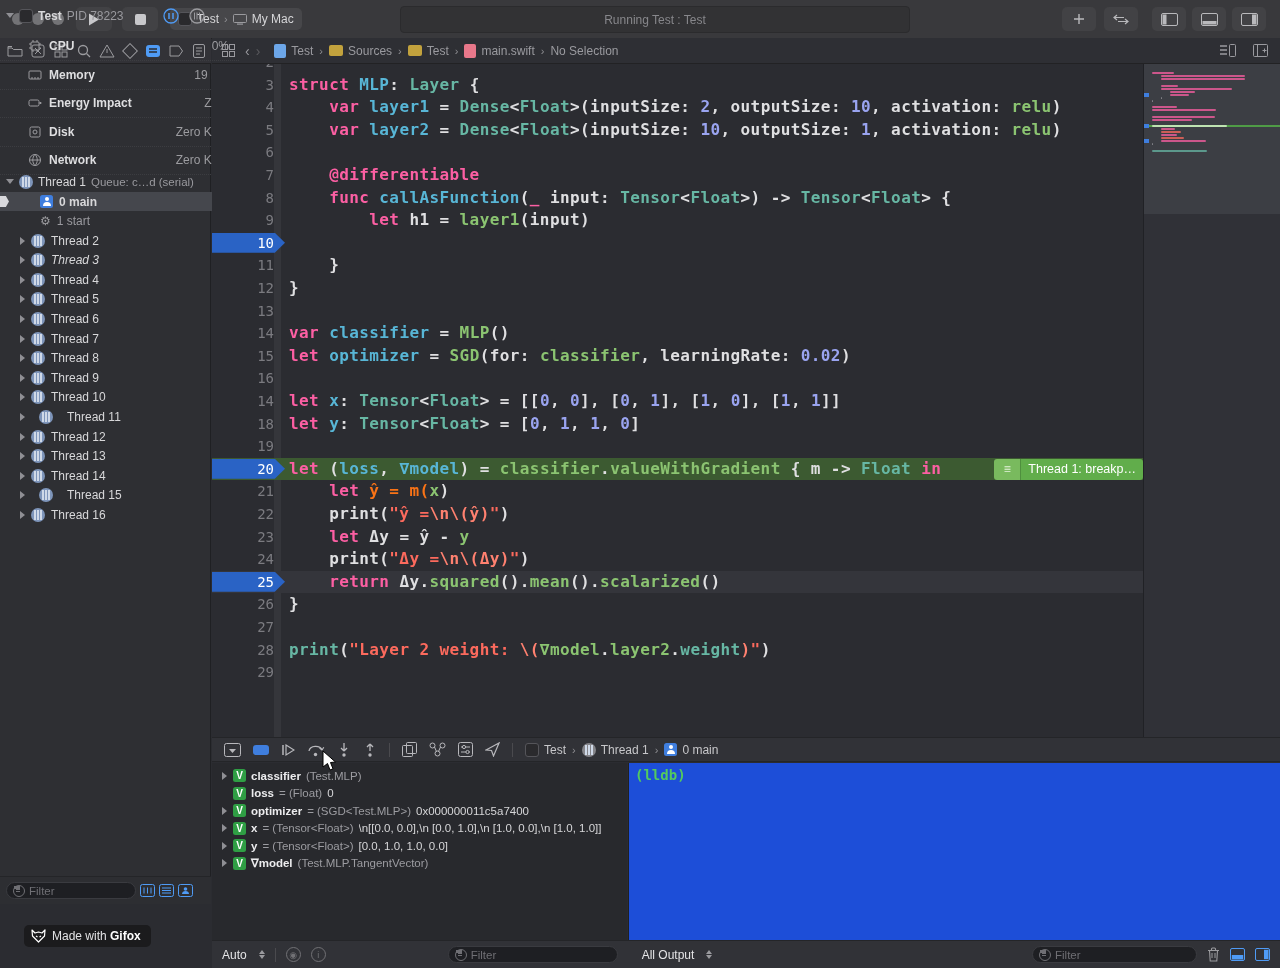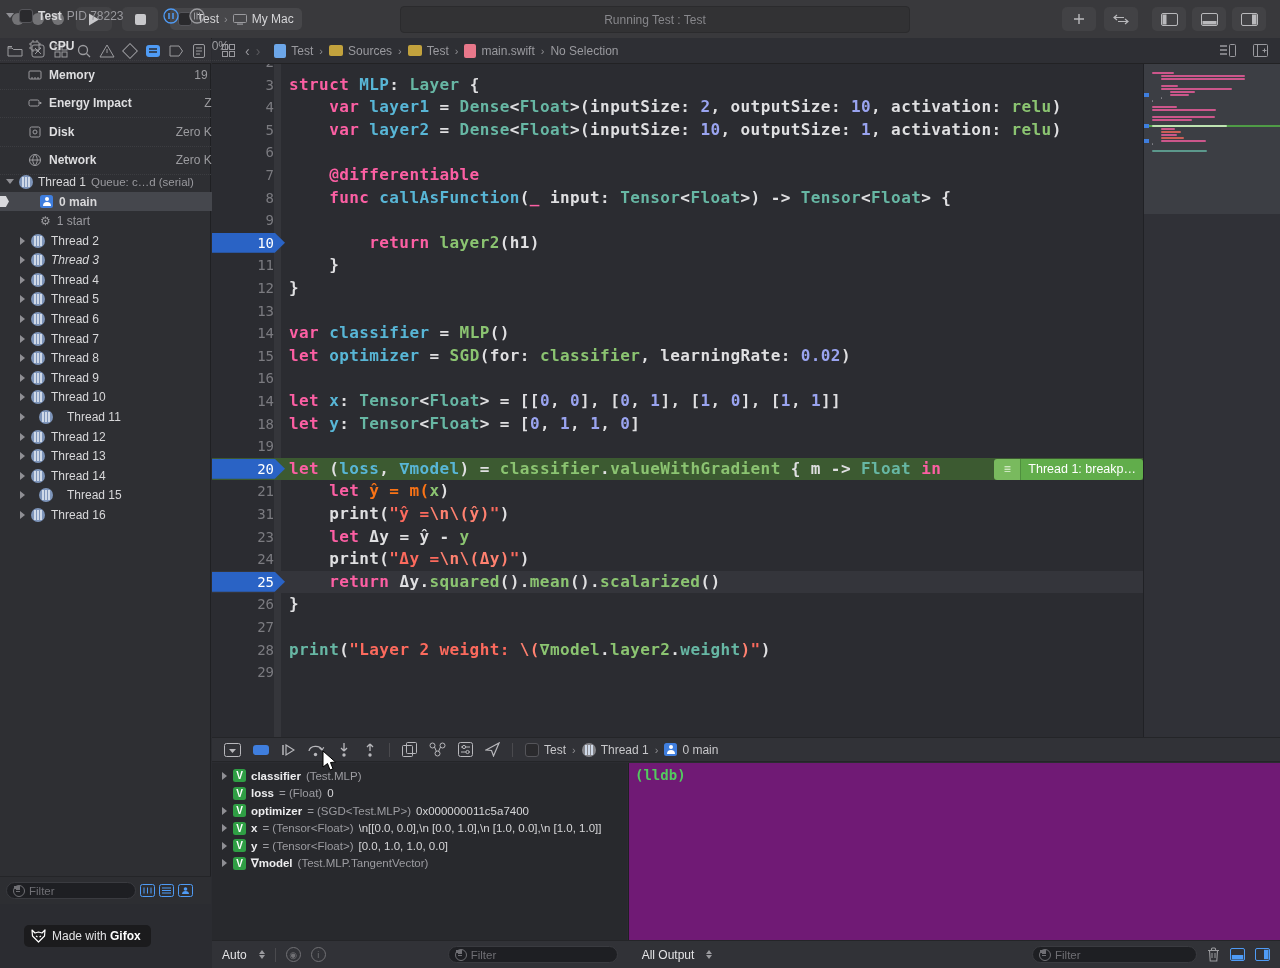--- a/index.html
+++ b/index.html
@@ -57,21 +57,21 @@
   #minimap{left:931px;top:0;width:137px;height:673px;background:#303137;border-left:1px solid #202125;}
   .mmbar{position:absolute;height:2px;border-radius:1px;}
   #mmview{left:0;top:0;width:137px;height:150px;background:rgba(150,155,165,0.12);}
   
   #debugbar{left:212px;top:737px;width:1068px;height:25px;background:#313237;border-top:1px solid #242528;
             border-bottom:1px solid #242528;display:flex;align-items:center;gap:12px;padding-left:12px;box-sizing:border-box;}
   .dsep{width:1px;height:14px;background:#4a4a4e;}
   .dcrumb{display:flex;align-items:center;gap:6px;color:#c7c7ca;font-size:12px;}
   
   #varspane{left:212px;top:763px;width:415px;height:177px;background:#28292d;overflow:hidden;}
-  #consolepane{left:628px;top:763px;width:652px;height:177px;background:#701a75;border-left:1px solid #1f2023;box-sizing:border-box;}
+  #consolepane{left:628px;top:763px;width:652px;height:177px;background:#1d4ed8;border-left:1px solid #1f2023;box-sizing:border-box;}
   .vrow{position:absolute;left:0;width:415px;height:17.5px;display:flex;align-items:center;gap:5px;font-size:11.5px;}
   .vbadge{width:13px;height:13px;background:#2f9e44;border-radius:2.5px;color:#fff;font:bold 10px "Liberation Sans",sans-serif;
           display:flex;align-items:center;justify-content:center;flex:none;}
   .vname{color:#ececee;font-weight:bold;white-space:nowrap;}
   .vtype{color:#9c9ca1;white-space:nowrap;}
   .vval{color:#d6d6d8;white-space:nowrap;overflow:hidden;}
   #prompt{position:absolute;left:6px;top:4px;color:#53c95f;font:bold 14px "DejaVu Sans Mono",monospace;}
   
   .footer{height:28px;background:#313237;border-top:1px solid #242528;box-sizing:border-box;display:flex;align-items:center;}
   #sfooter{left:0;top:940px;width:211px;background:#2d2e32;padding:0 6px;gap:4px;}
@@ -475,25 +475,25 @@
           <div class="code"><span style="color: rgb(223, 223, 225);">    </span><span style="color: rgb(252, 95, 163);">@differentiable</span></div>
         </div>
         <div class="cl" style="top: 122.6px;">
           <div class="rowbg"></div>
           <div class="ln">8</div>
           <div class="code"><span style="color: rgb(223, 223, 225);">    </span><span style="color: rgb(252, 95, 163);">func</span><span style="color: rgb(223, 223, 225);"> </span><span style="color: rgb(88, 182, 214);">callAsFunction</span><span style="color: rgb(223, 223, 225);">(</span><span style="color: rgb(252, 95, 163);">_</span><span style="color: rgb(223, 223, 225);"> input: </span><span style="color: rgb(103, 183, 164);">Tensor</span><span style="color: rgb(223, 223, 225);">&lt;</span><span style="color: rgb(103, 183, 164);">Float</span><span style="color: rgb(223, 223, 225);">&gt;) -&gt; </span><span style="color: rgb(103, 183, 164);">Tensor</span><span style="color: rgb(223, 223, 225);">&lt;</span><span style="color: rgb(103, 183, 164);">Float</span><span style="color: rgb(223, 223, 225);">&gt; {</span></div>
         </div>
         <div class="cl" style="top: 145.2px;">
           <div class="rowbg"></div>
           <div class="ln">9</div>
+          <div class="code"><span style="color: rgb(223, 223, 225);">        </span><span style="color: rgb(252, 95, 163);">let</span><span style="color: rgb(223, 223, 225);"> h1 = </span><span style="color: rgb(139, 196, 113);">layer1</span><span style="color: rgb(223, 223, 225);">(input)</span></div>
         </div>
         <div class="cl" style="top: 167.8px;">
           <div class="rowbg"></div>
           <div class="bparrow">10</div>
-          <div class="code"><span style="color: rgb(223, 223, 225);">        </span><span style="color: rgb(252, 95, 163);">return</span><span style="color: rgb(223, 223, 225);"> </span><span style="color: rgb(139, 196, 113);">layer2</span><span style="color: rgb(223, 223, 225);">(h1)</span></div>
         </div>
         <div class="cl" style="top: 190.4px;">
           <div class="rowbg"></div>
           <div class="ln">11</div>
           <div class="code"><span style="color: rgb(223, 223, 225);">    }</span></div>
         </div>
         <div class="cl" style="top: 213px;">
           <div class="rowbg"></div>
           <div class="ln">12</div>
           <div class="code"><span style="color: rgb(223, 223, 225);">}</span></div>
@@ -542,21 +542,21 @@
             <div class="annot-lb">Thread 1: breakp…</div>
           </div>
         </div>
         <div class="cl" style="top: 416.4px;">
           <div class="rowbg"></div>
           <div class="ln">21</div>
           <div class="code"><span style="color: rgb(223, 223, 225);">    </span><span style="color: rgb(252, 95, 163);">let</span><span style="color: #f97316;"> ŷ = m(</span><span style="color: rgb(139, 196, 113);">x</span><span style="color: rgb(223, 223, 225);">)</span></div>
         </div>
         <div class="cl" style="top: 439px;">
           <div class="rowbg"></div>
-          <div class="ln">31</div>
+          <div class="ln">22</div>
           <div class="code"><span style="color: rgb(223, 223, 225);">    print(</span><span style="color: rgb(252, 106, 93);">"ŷ =</span><span style="color: rgb(255, 129, 112);">\n\(ŷ)</span><span style="color: rgb(252, 106, 93);">"</span><span style="color: rgb(223, 223, 225);">)</span></div>
         </div>
         <div class="cl" style="top: 461.6px;">
           <div class="rowbg"></div>
           <div class="ln">23</div>
           <div class="code"><span style="color: rgb(223, 223, 225);">    </span><span style="color: rgb(252, 95, 163);">let</span><span style="color: rgb(223, 223, 225);"> Δy = ŷ - </span><span style="color: rgb(139, 196, 113);">y</span></div>
         </div>
         <div class="cl" style="top: 484.2px;">
           <div class="rowbg"></div>
           <div class="ln">24</div>

